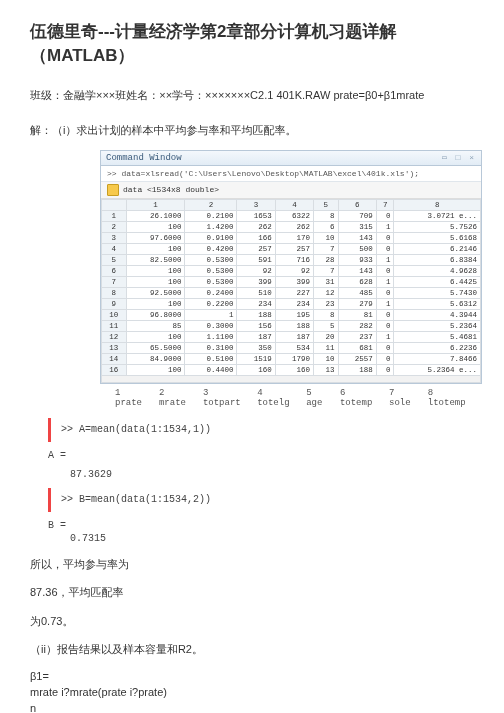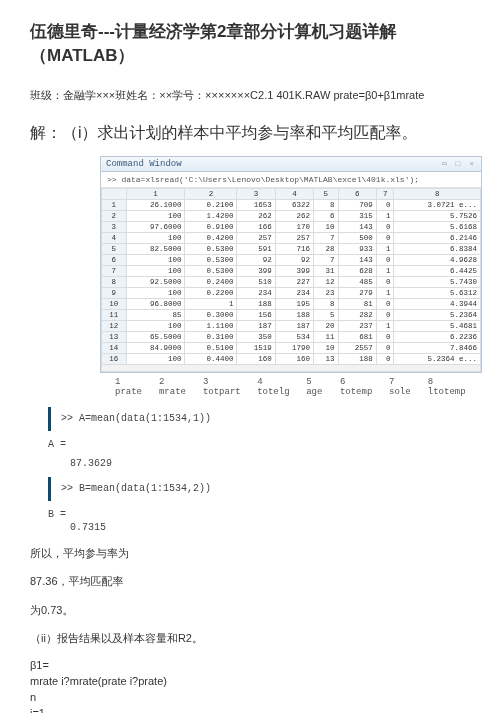--- a/index.html
+++ b/index.html
@@ -16,21 +16,21 @@
     font-size: 17px;
     font-weight: bold;
     margin: 0 0 19px 0;
     line-height: 1.4;
   }
   .meta-line {
     font-size: 11px;
     margin: 20px 0;
   }
   .sol-line {
-    font-size: 16px;
+    font-size: 11px;
     margin: 6px 0 12px 0;
   }
   .matlab-panel {
     margin: 8px 0 4px 70px;
     border: 1px solid #b8c8d8;
     width: 380px;
     font-family: Consolas, "Courier New", monospace;
     font-size: 8px;
     color: #333;
   }
@@ -92,21 +92,21 @@
   }
   .col-names {
     font-family: Consolas, "Courier New", monospace;
     font-size: 9px;
     color: #555;
     margin: 2px 0 10px 85px;
     display: flex;
     gap: 8px;
   }
   .code-blk {
-    border-left: 3px solid #0c4a6e;
+    border-left: 3px solid #ef4444;
     margin: 8px 0 8px 18px;
     padding: 4px 10px;
     font-family: Consolas, "Courier New", monospace;
     font-size: 10px;
     color: #444;
     line-height: 1.6;
   }
   .result-line {
     font-family: Consolas, "Courier New", monospace;
     font-size: 10px;
@@ -135,20 +135,24 @@
 
 <div class="meta-line">班级：金融学×××班姓名：××学号：×××××××C2.1 401K.RAW prate=β0+β1mrate</div>
 <div class="sol-line">解：（i）求出计划的样本中平均参与率和平均匹配率。</div>
 
 <div class="matlab-panel">
   <div class="panel-title">
     <span>Command Window</span>
     <span class="win-ctrl">▭ □ ×</span>
   </div>
   <div class="panel-cmd">&gt;&gt; data=xlsread('C:\Users\Lenovo\Desktop\MATLAB\excel\401k.xls');</div>
+  <div class="var-header">
+    <span class="ico"></span>
+    <span>data &lt;1534x8 double&gt;</span>
+  </div>
   <table class="data-table">
     <thead>
       <tr id="col-header-row">
           <th></th>
           <th>1</th>
           <th>2</th>
           <th>3</th>
           <th>4</th>
           <th>5</th>
           <th>6</th>

